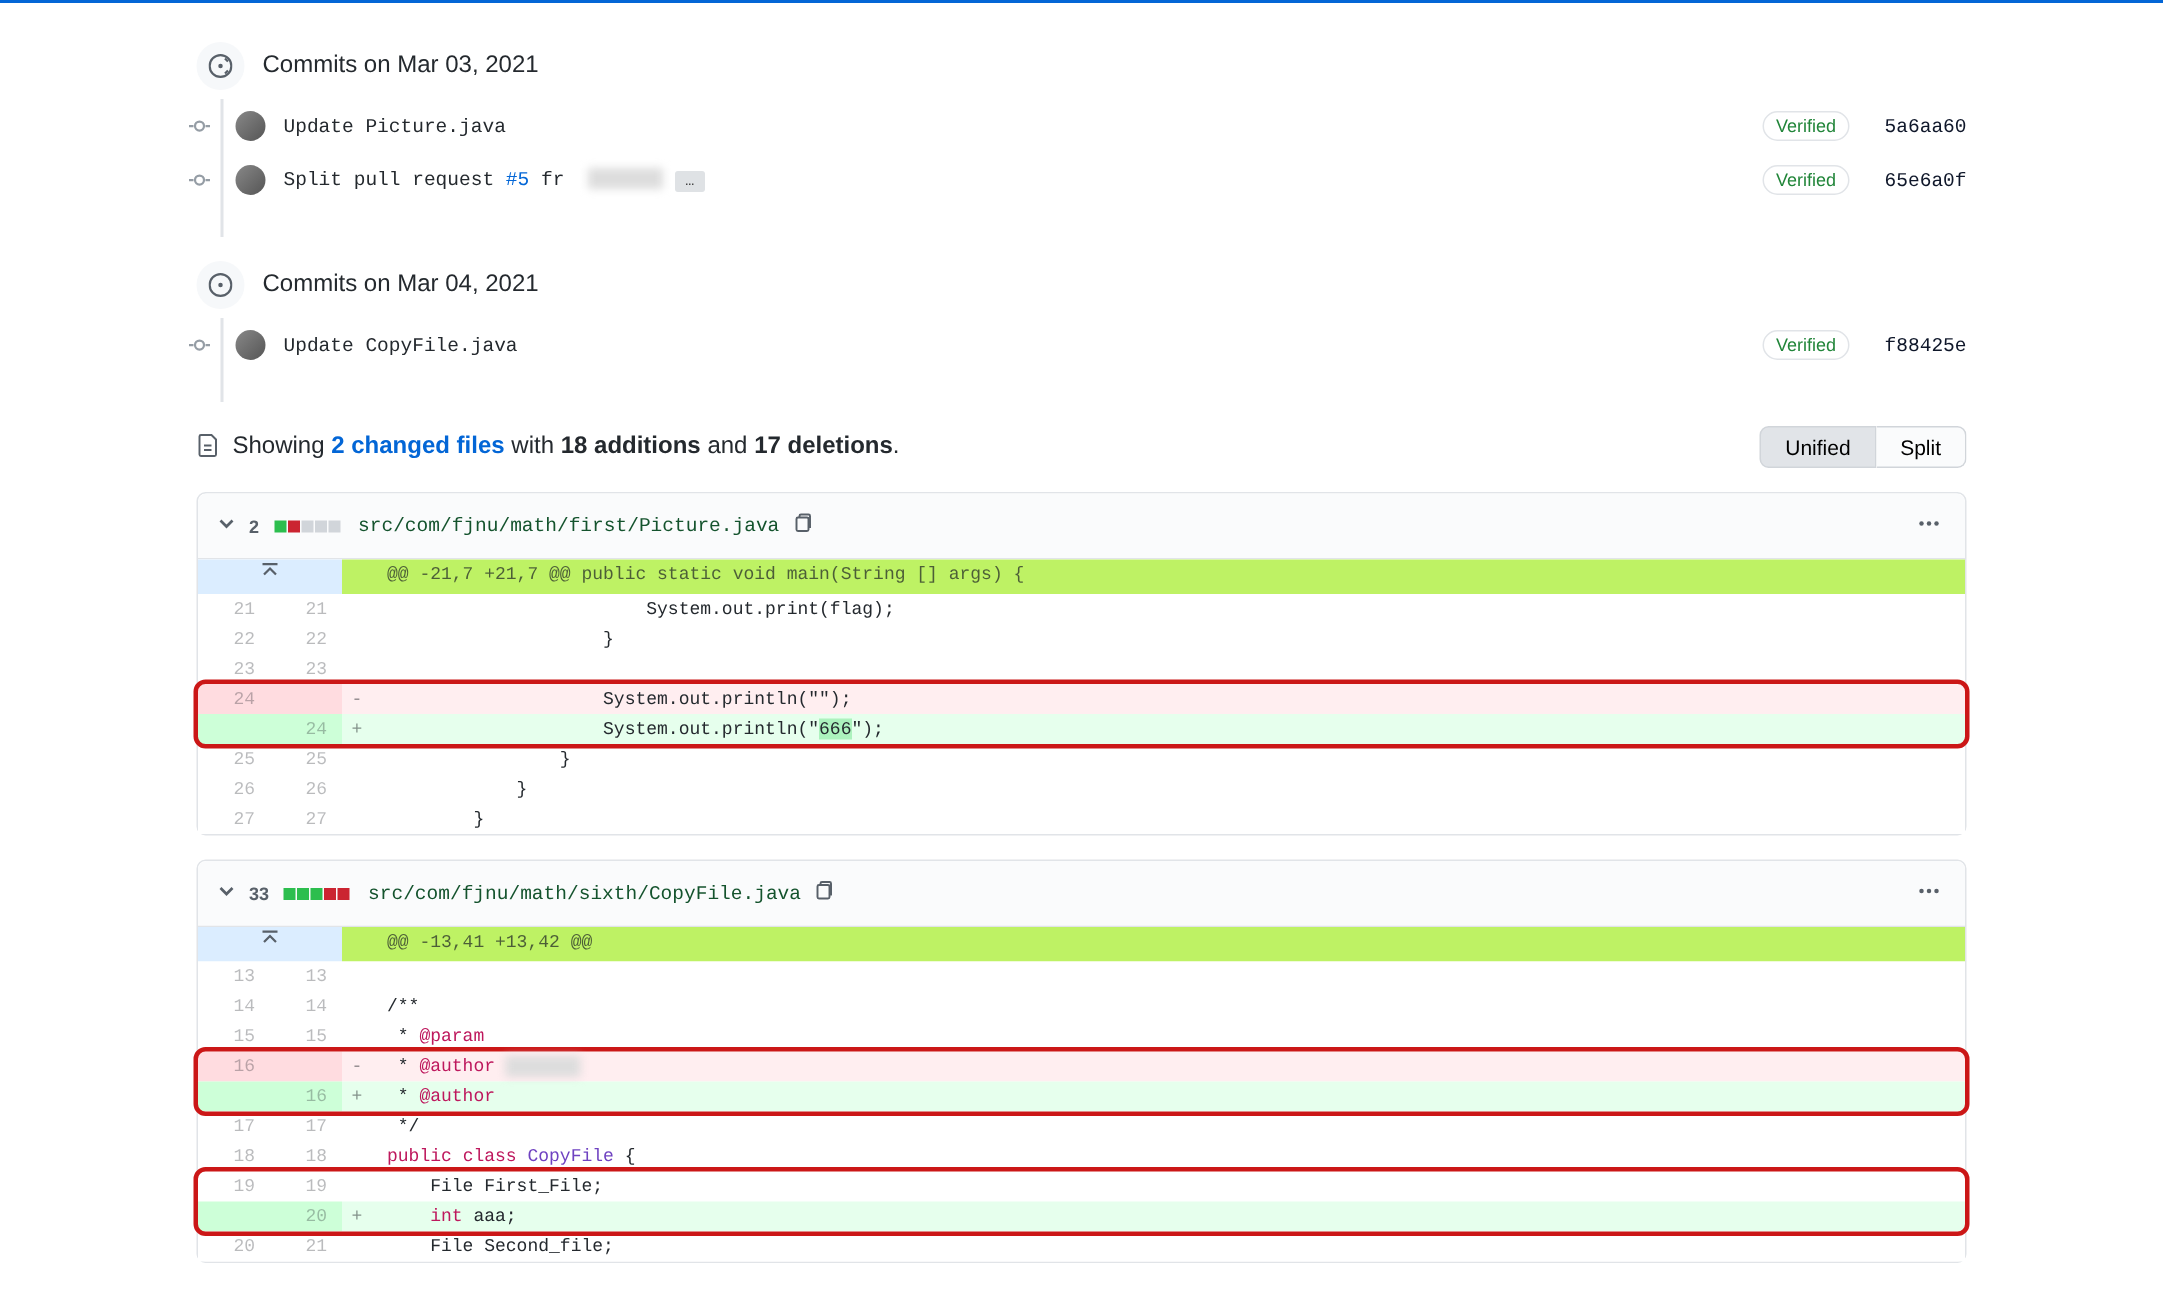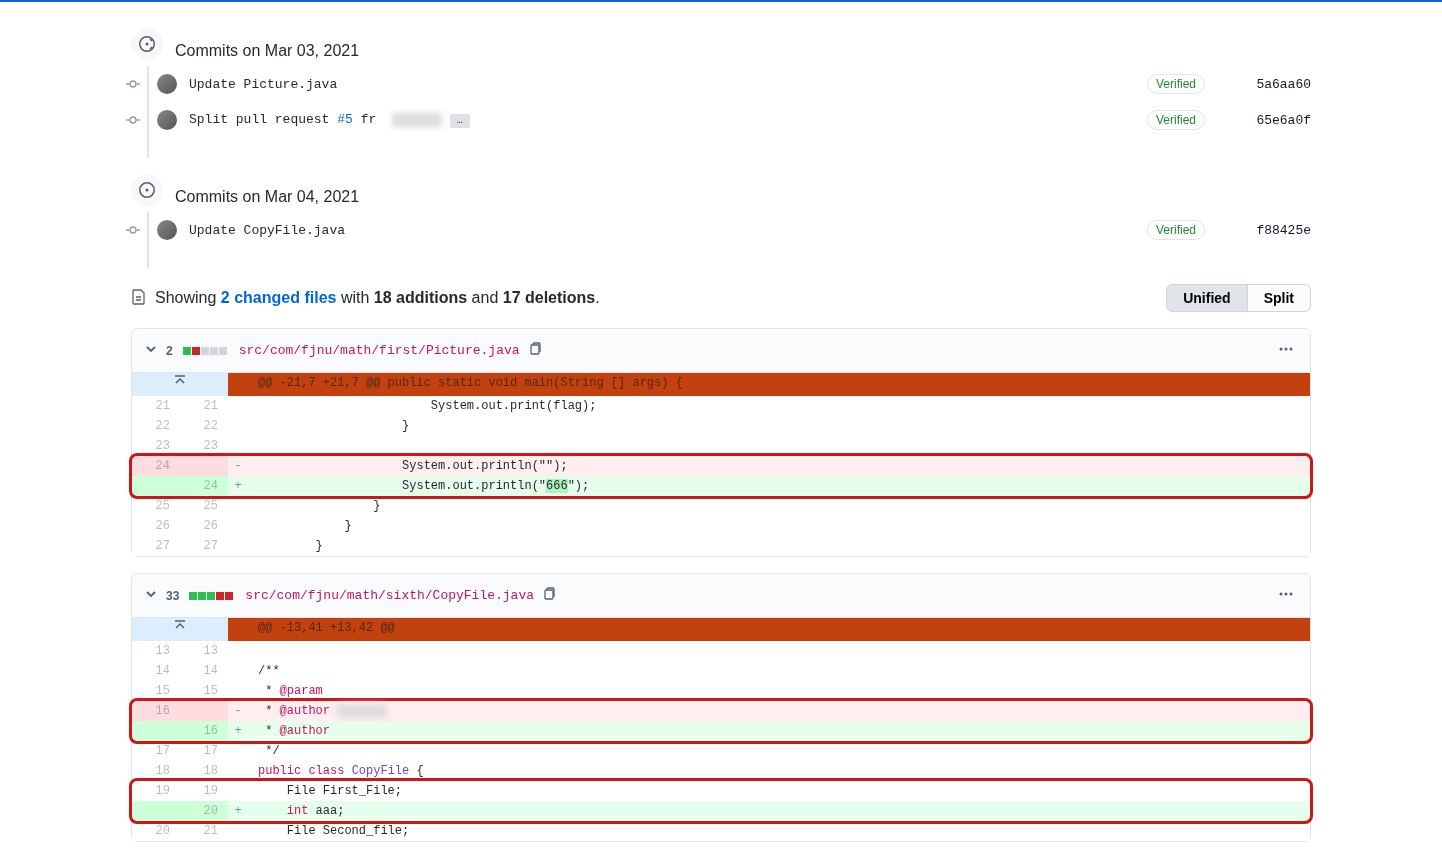--- a/index.html
+++ b/index.html
@@ -1,59 +1,59 @@
 <!DOCTYPE html>
 <html><head>
 <meta charset="utf-8">
 <style>
 * { margin: 0; padding: 0; box-sizing: border-box; }
 body { font-family: -apple-system, BlinkMacSystemFont, "Segoe UI", Helvetica, Arial, sans-serif; font-size: 14px; color: #24292e; background: #fff; border-top: 2px solid #0366d6; }
 .container { max-width: 1280px; margin: 0 auto; padding: 20px 50px 0; }
 .commit-group { position: relative; margin-bottom: 10px; }
-.commit-header { display: flex; align-items: flex-end; gap: 12px; padding: 6px 0; margin-left: 0; }
+.commit-header { display: flex; align-items: center; gap: 12px; padding: 6px 0; margin-left: 0; }
 .commit-header-icon { width: 32px; height: 32px; display: flex; align-items: center; justify-content: center; background: #f6f8fa; border-radius: 50%; position: relative; z-index: 2; }
 .commit-header-title { font-size: 16px; font-weight: 400; color: #24292e; }
 .commit-list { margin-left: 16px; border-left: 2px solid #e1e4e8; padding-left: 0px; padding-bottom: 20px; }
 .commit-row { display: flex; align-items: center; padding: 8px 0; margin-left: -24px; }
 .commit-node { width: 16px; display: flex; justify-content: center; }
 .avatar { width: 20px; height: 20px; border-radius: 50%; background: linear-gradient(135deg, #888 0%, #555 100%); margin-left: 16px; flex-shrink: 0; }
 .commit-msg { font-family: SFMono-Regular, Consolas, "Liberation Mono", Menlo, monospace; font-size: 13px; margin-left: 12px; flex: 1; color: #24292e; }
 .commit-msg a { color: #0366d6; text-decoration: none; }
-.commit-right { display: flex; align-items: center; gap: 36px; }
+.commit-right { display: flex; align-items: center; gap: 8px; }
 .verified-badge { border: 1px solid #e1e4e8; border-radius: 2em; padding: 2px 8px; font-size: 12px; color: #22863a; font-weight: 500; }
 .commit-sha { font-family: SFMono-Regular, Consolas, "Liberation Mono", Menlo, monospace; font-size: 13px; color: #0f172a; width: 70px; text-align: right; }
 .ellipsis-btn { display: inline-flex; align-items: center; justify-content: center; width: 20px; height: 14px; background: #dfe2e5; border-radius: 2px; font-size: 10px; color: #333; margin-left: 8px; }
 .summary-row { display: flex; align-items: center; justify-content: space-between; margin: 16px 0; }
 .summary-left { display: flex; align-items: flex-start; gap: 8px; font-size: 16px; }
 .summary-left a { color: #0366d6; text-decoration: none; font-weight: 600; }
 .summary-left strong { font-weight: 600; }
 .btn-group { display: flex; }
-.btn { padding: 5px 16px; font-size: 14px; font-weight: 700; border: 1px solid #d1d5da; background: #fafbfc; cursor: pointer; }
+.btn { padding: 5px 16px; font-size: 14px; font-weight: 400; border: 1px solid #d1d5da; background: #fafbfc; cursor: pointer; }
 .btn:first-child { border-radius: 6px 0 0 6px; }
 .btn:last-child { border-radius: 0 6px 6px 0; border-left: 0; }
 .btn.active { background: #e1e4e8; }
 .file-block { border: 1px solid #e1e4e8; border-radius: 6px; margin-bottom: 16px; }
 .file-header { display: flex; align-items: center; justify-content: space-between; padding: 8px 12px; background: #fafbfc; border-bottom: 1px solid #e1e4e8; border-radius: 6px 6px 0 0; }
 .file-header-left { display: flex; align-items: center; gap: 8px; }
 .chevron-icon { cursor: pointer; }
 .file-change-count { font-size: 12px; font-weight: 600; color: #586069; }
 .diff-stat { display: flex; gap: 1px; margin-left: 2px; }
 .diff-stat span { width: 8px; height: 8px; }
 .diff-stat .add { background: #2cbe4e; }
 .diff-stat .del { background: #cb2431; }
 .diff-stat .neutral { background: #d1d5da; }
-.file-path { font-family: SFMono-Regular, Consolas, "Liberation Mono", Menlo, monospace; font-size: 13px; color: #be185d; margin-left: 4px; }
+.file-path { font-family: SFMono-Regular, Consolas, "Liberation Mono", Menlo, monospace; font-size: 13px; color: #14532d; margin-left: 4px; }
 .copy-icon { cursor: pointer; color: #586069; }
 .kebab-icon { cursor: pointer; color: #586069; padding: 4px; }
 .diff-table { width: 100%; border-collapse: collapse; font-family: SFMono-Regular, Consolas, "Liberation Mono", Menlo, monospace; font-size: 12px; }
 .diff-table td { padding: 0; vertical-align: top; line-height: 20px; }
 .line-num { width: 48px; text-align: right; padding-right: 10px !important; color: rgba(27,31,35,0.3); user-select: none; }
 .code-marker { width: 20px; text-align: center; color: rgba(27,31,35,0.5); }
 .code-content { padding-left: 10px !important; white-space: pre; }
-.hunk-row td { background: #c2410c; color: rgba(27,31,35,0.7); }
+.hunk-row td { background: #bef264; color: rgba(27,31,35,0.7); }
 .hunk-row .line-num-cell { background: #dbedff; text-align: center; }
 .hunk-row .line-num-cell span { display: inline-block; }
 .context-row { background: #fff; }
 .deletion-row td { background: #ffeef0; }
 .deletion-row .line-num { background: #ffdce0; }
 .addition-row td { background: #e6ffed; }
 .addition-row .line-num { background: #cdffd8; }
 .highlight-add { background: #acf2bd; }
 .pl-k { color: #be185d; }
 .pl-en { color: #6f42c1; }

